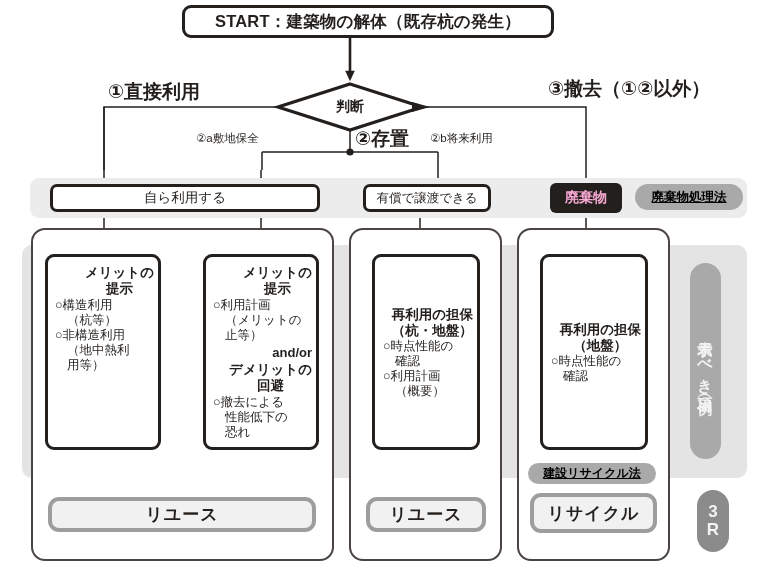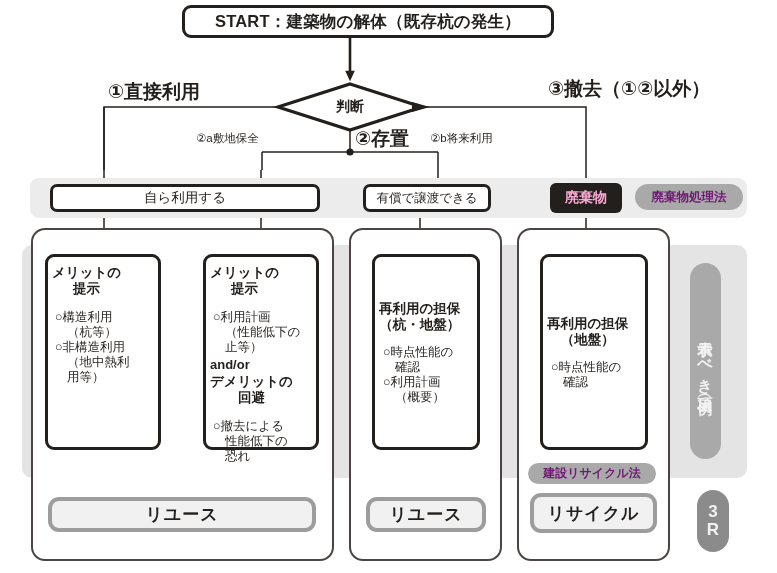--- a/index.html
+++ b/index.html
@@ -61,23 +61,23 @@
   }
   .mid-box.b1{left:50px;top:184px;width:270px;height:28px;}
   .mid-box.b2{left:363px;top:184px;width:128px;height:28px;font-size:12.5px;}
   .waste-chip{
     left:550px;top:183px;width:72px;height:30px;
     background:#231f1c;color:#f9a8d4;border-radius:6px;
     display:flex;align-items:center;justify-content:center;
     font-size:14px;font-weight:bold;box-sizing:border-box;
   }
   .law-pill{
-    background:#a9a9a9;color:#701a75;border-radius:13px;
-    display:flex;align-items:center;justify-content:center;
-    font-weight:bold;box-sizing:border-box;
+    background:#a9a9a9;color:#000000;border-radius:13px;
+    display:flex;align-items:center;justify-content:center;
+    font-weight:bold;box-sizing:border-box;text-decoration:underline;
   }
   .law-pill.waste-law{left:635px;top:184px;width:108px;height:26px;font-size:12.5px;}
   .law-pill.recycle-law{left:528px;top:463px;width:128px;height:21px;font-size:12px;}
 
   
   .gray-panel{
     left:22px;top:245px;width:725px;height:233px;
     background:#e4e4e4;border-radius:10px;
   }
 
@@ -87,33 +87,33 @@
     box-sizing:border-box;
   }
   .col-card.c1{left:31px;top:228px;width:303px;height:333px;}
   .col-card.c2{left:349px;top:228px;width:153px;height:333px;}
   .col-card.c3{left:517px;top:228px;width:153px;height:333px;}
 
   
   .item-box{
     border:3px solid #231f1c;border-radius:9px;background:#fff;
     box-sizing:border-box;
-    display:flex;flex-direction:column;align-items:flex-start;
+    display:flex;flex-direction:column;align-items:flex-end;
     padding:8px 4px 6px 4px;
     text-align:center;
   }
   .item-box.i1{left:45px;top:254px;width:116px;height:196px;}
   .item-box.i2{left:203px;top:254px;width:116px;height:196px;}
   .item-box.i3{left:372px;top:254px;width:108px;height:196px;justify-content:center;}
   .item-box.i4{left:540px;top:254px;width:108px;height:196px;justify-content:center;}
 
   .ttl{font-size:13.5px;font-weight:bold;line-height:1.18;}
   .andor{font-size:13px;font-weight:bold;line-height:1.3;margin:2px 0 0;}
   .bullets{
-    font-size:12.5px;line-height:1.2;margin-top:13px;
+    font-size:12.5px;line-height:1.2;margin-top:1px;
     text-align:left;width:100%;padding-left:3px;box-sizing:border-box;
   }
   .bullets .li{margin:0;}
   .bullets .cont{padding-left:12px;}
   .i3 .bullets,.i4 .bullets{padding-left:4px;}
 
   
   .outcome{
     border:4px solid #9d9d9d;border-radius:11px;background:#f1f1f1;
     display:flex;align-items:center;justify-content:center;
@@ -237,21 +237,21 @@
     </div>
   </div>
 
   <div class="abs item-box i2">
     <div class="ttl">
       <span>メリットの</span><br>
       <span>提示</span>
     </div>
     <div class="bullets">
       <div class="li">○利用計画</div>
-      <div class="li cont">（性能低下の</div>
+      <div class="li cont">（メリットの</div>
       <div class="li cont">止等）</div>
     </div>
     <div class="andor">and/or</div>
     <div class="ttl">
       <span>デメリットの</span><br>
       <span>回避</span>
     </div>
     <div class="bullets">
       <div class="li">○撤去による</div>
       <div class="li cont">性能低下の</div>

